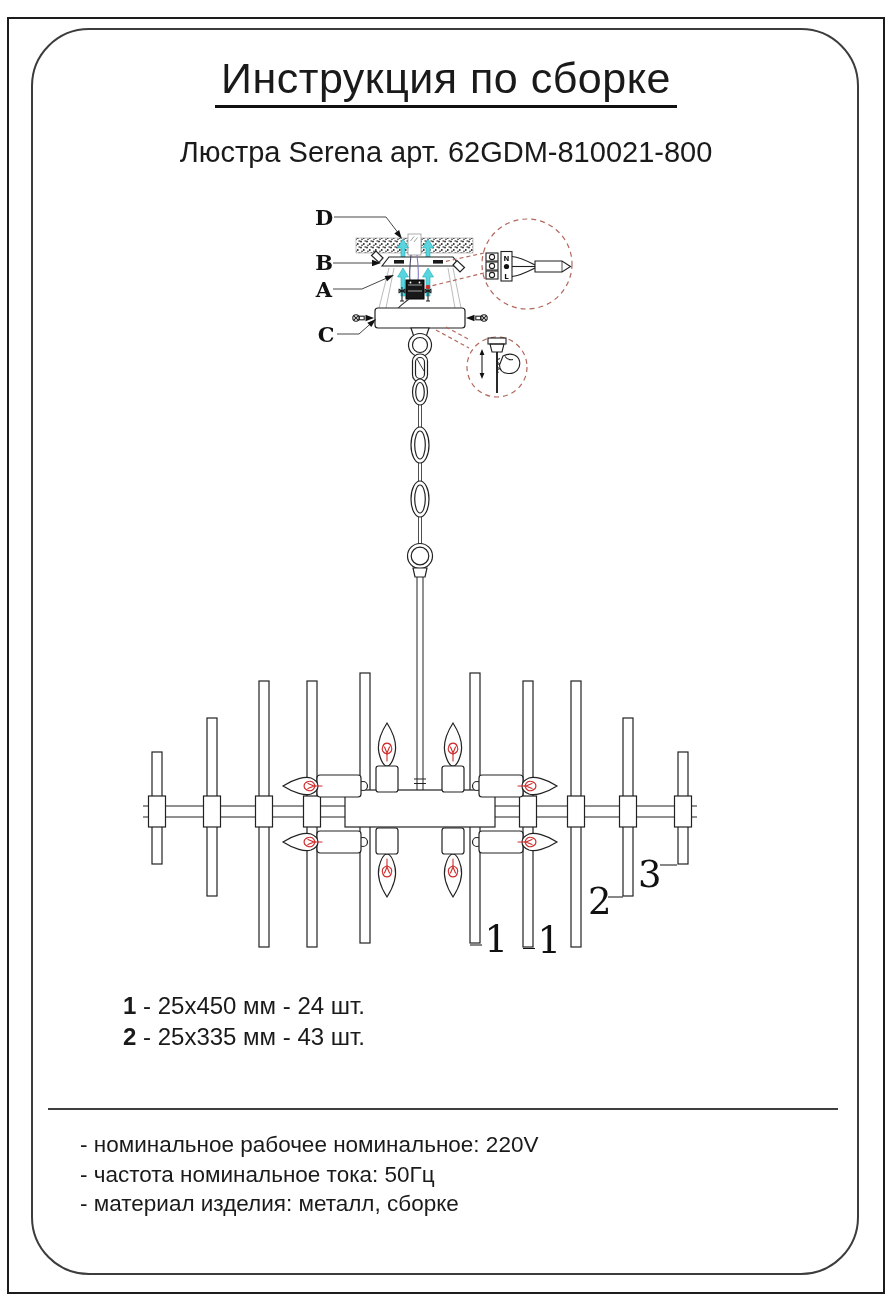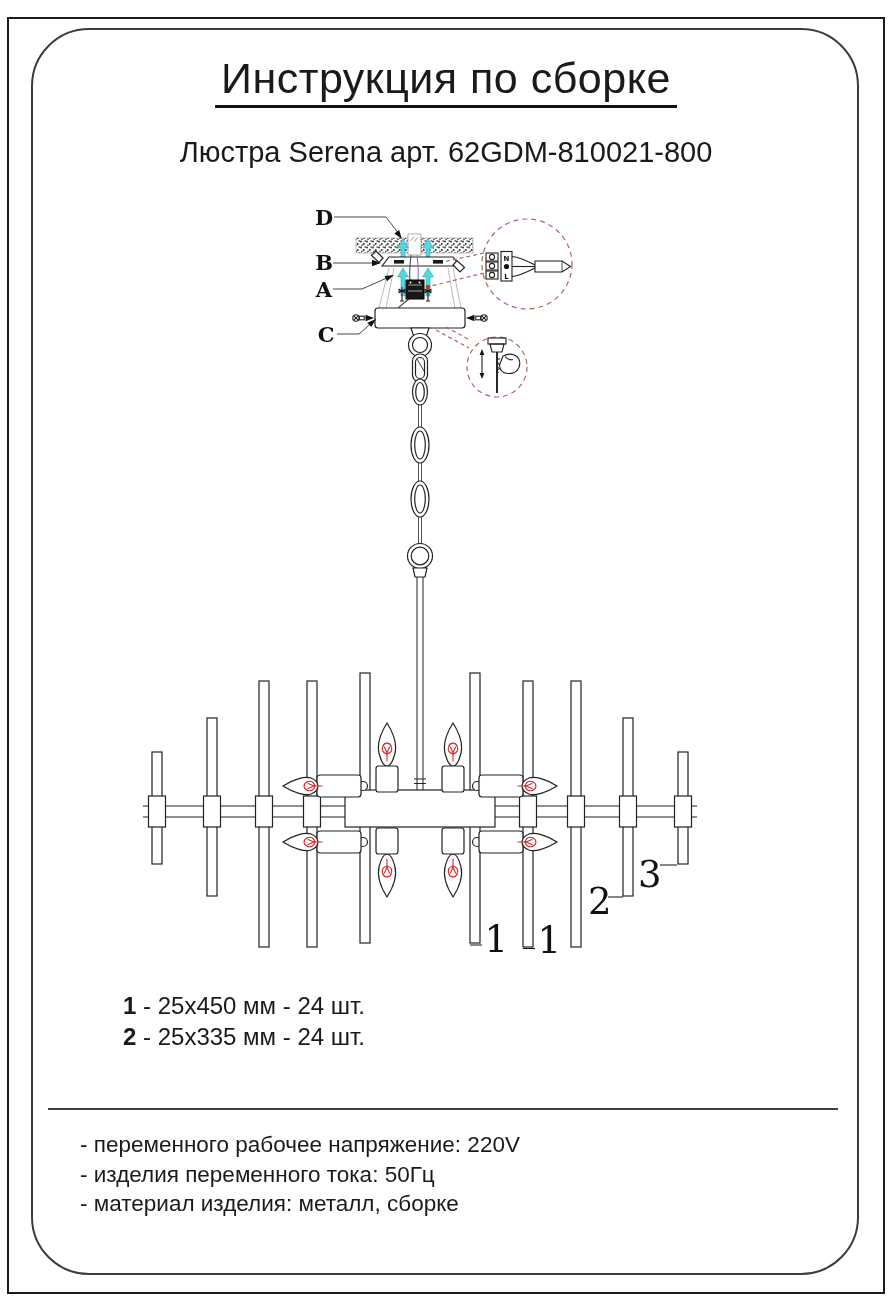--- a/index.html
+++ b/index.html
@@ -238,23 +238,23 @@
       <path d="M470,945 H482 M523,948.5 H535 M608,897 H623 M660,865 H677" stroke="#111" stroke-width="1" fill="none"></path>
       <text class="pnum" x="484.5" y="952">1</text>
       <text class="pnum" x="537.5" y="953">1</text>
       <text class="pnum" x="588" y="914">2</text>
       <text class="pnum" x="638" y="887">3</text>
     </g>
   </svg>
 
   <div class="legend">
     <div class="legend-row"><b>1</b><span> - 25x450 мм - 24 шт.</span></div>
-    <div class="legend-row"><b>2</b><span> - 25x335 мм - 24 шт.</span></div>
+    <div class="legend-row"><b>2</b><span> - 25x335 мм - 43 шт.</span></div>
   </div>
 
   <div class="divider"></div>
 
   <div class="specs">
-    <div class="spec-row">- переменного рабочее напряжение: 220V</div>
-    <div class="spec-row">- изделия переменного тока: 50Гц</div>
+    <div class="spec-row">- номинальное рабочее номинальное: 220V</div>
+    <div class="spec-row">- частота номинальное тока: 50Гц</div>
     <div class="spec-row">- материал изделия: металл, сборке</div>
   </div>
 </div>
 
 </body></html>

